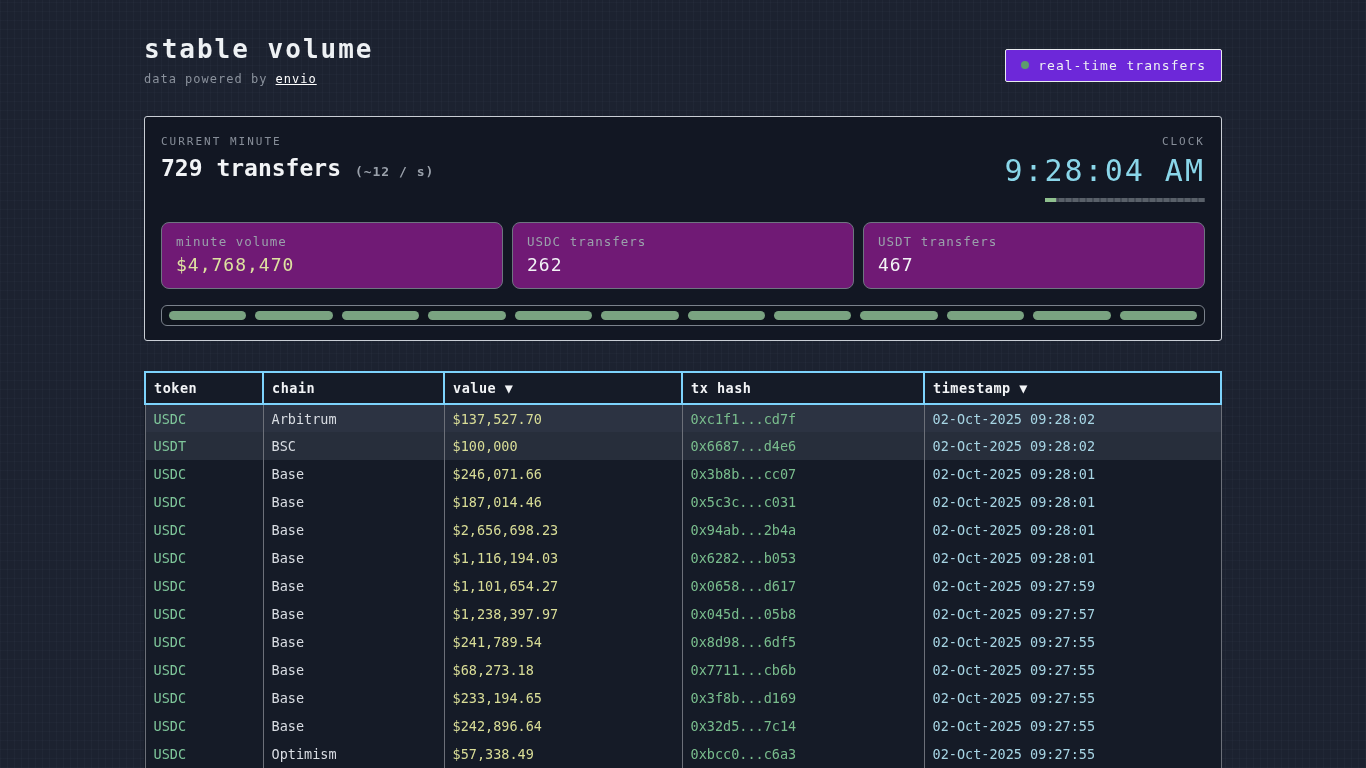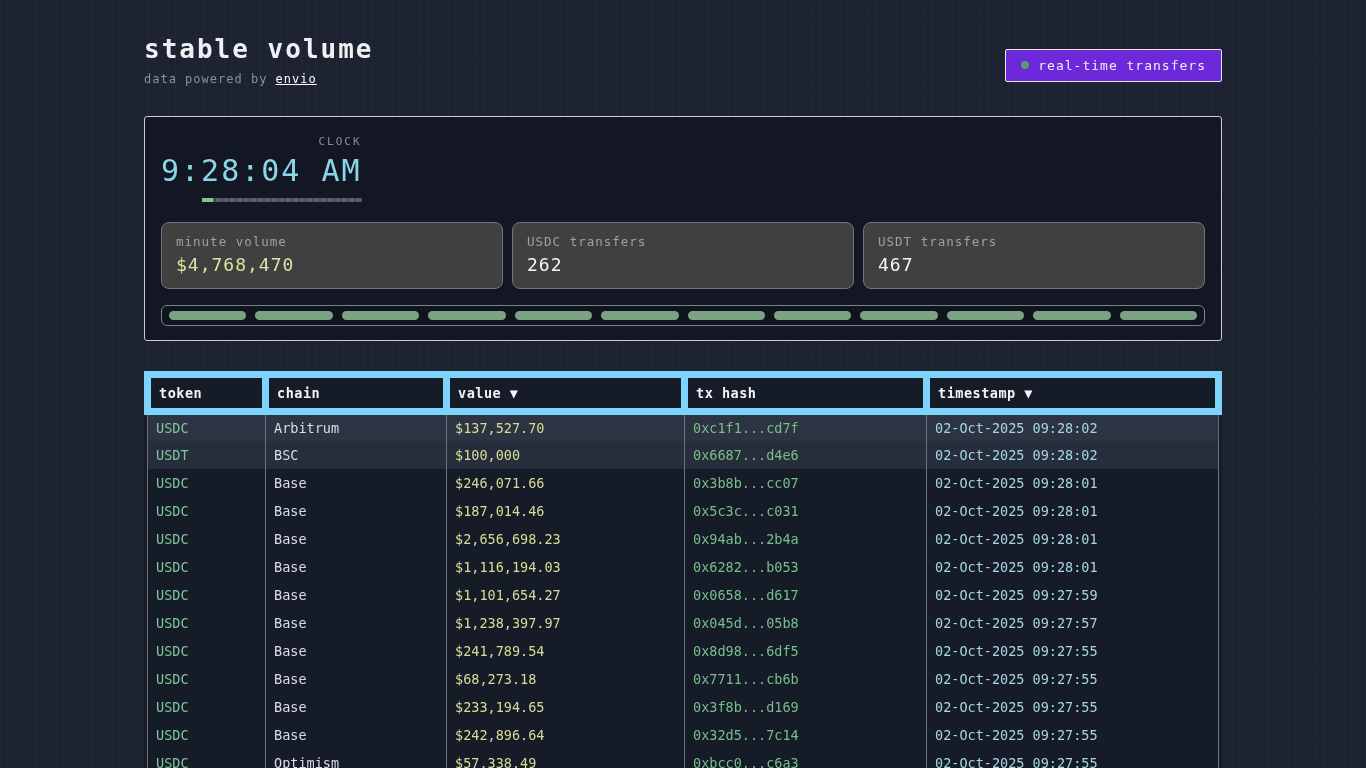--- a/index.html
+++ b/index.html
@@ -48,42 +48,42 @@
   .clock { margin-top: 5px; font-size: 30px; letter-spacing: 2px; color: #8ad6e9; }
   .clock-bar {
     margin-top: 10px; margin-left: auto; width: 160px; height: 4px;
     background: repeating-linear-gradient(90deg, #596069 0 5px, #454c56 5px 7px);
   }
   .clock-fill { height: 100%; background: #8fc08f; }
 
   .cards { display: flex; gap: 9px; margin-top: 20px; }
   .card {
     flex: 1; border: 1px solid #6e7580; border-radius: 8px;
-    background: #404040; padding: 11px 14px 13px 14px;
+    background: #701a75; padding: 11px 14px 13px 14px;
   }
   .card .label { font-size: 12.5px; color: #9aa1ab; letter-spacing: 1px; }
   .card .value { margin-top: 5px; font-size: 18px; color: #f2f4f6; letter-spacing: 1px; }
   .card .value.volume { color: #dde2a0; }
 
   .segbar {
     margin-top: 16px; border: 1px solid #7b828c; border-radius: 6px;
     padding: 5px 7px; display: flex; gap: 9px; background: #0f141d;
   }
   .seg { flex: 1; height: 9px; border-radius: 5px; background: #7aa381; }
 
   
   table {
     margin-top: 30px; width: 100%; border-collapse: collapse;
     background: #151b27; border: 1px solid #d6dade; table-layout: fixed;
   }
   col.c-token { width: 118px; } col.c-chain { width: 181px; }
   col.c-value { width: 238px; } col.c-hash { width: 242px; }
   th {
     text-align: left; font-size: 13.5px; font-weight: bold; color: #f2f4f6;
-    padding: 7px 8px; border: 7px solid #7dd3fc; letter-spacing: 0.5px;
+    padding: 7px 8px; border: 2px solid #7dd3fc; letter-spacing: 0.5px;
   }
   th.sortable { cursor: pointer; }
   td {
     font-size: 13.5px; padding: 5px 8px; height: 28px;
     border-left: 1px solid rgba(214,218,222,0.45);
     border-right: 1px solid rgba(214,218,222,0.45);
     white-space: nowrap; overflow: hidden;
   }
   tr.highlight-1 { background: #2c3342; }
   tr.highlight-2 { background: #272e3b; }
@@ -108,20 +108,26 @@
     <div class="tabs">
       <button class="tab active">
         <span class="dot"></span>
         <span>real-time transfers</span>
       </button>
     </div>
   </header>
 
   <section class="panel">
     <div class="panel-top">
+      <div class="panel-left">
+        <div class="eyebrow">CURRENT MINUTE</div>
+        <div class="big"><span>729 transfers</span>
+          <span class="rate">(~12 / s)</span>
+        </div>
+      </div>
       <div class="panel-right">
         <div class="eyebrow">CLOCK</div>
         <div class="clock">9:28:04 AM</div>
         <div class="clock-bar">
           <div class="clock-fill" id="clock-fill" style="width: 7%;"></div>
         </div>
       </div>
     </div>
 
     <div class="cards">

